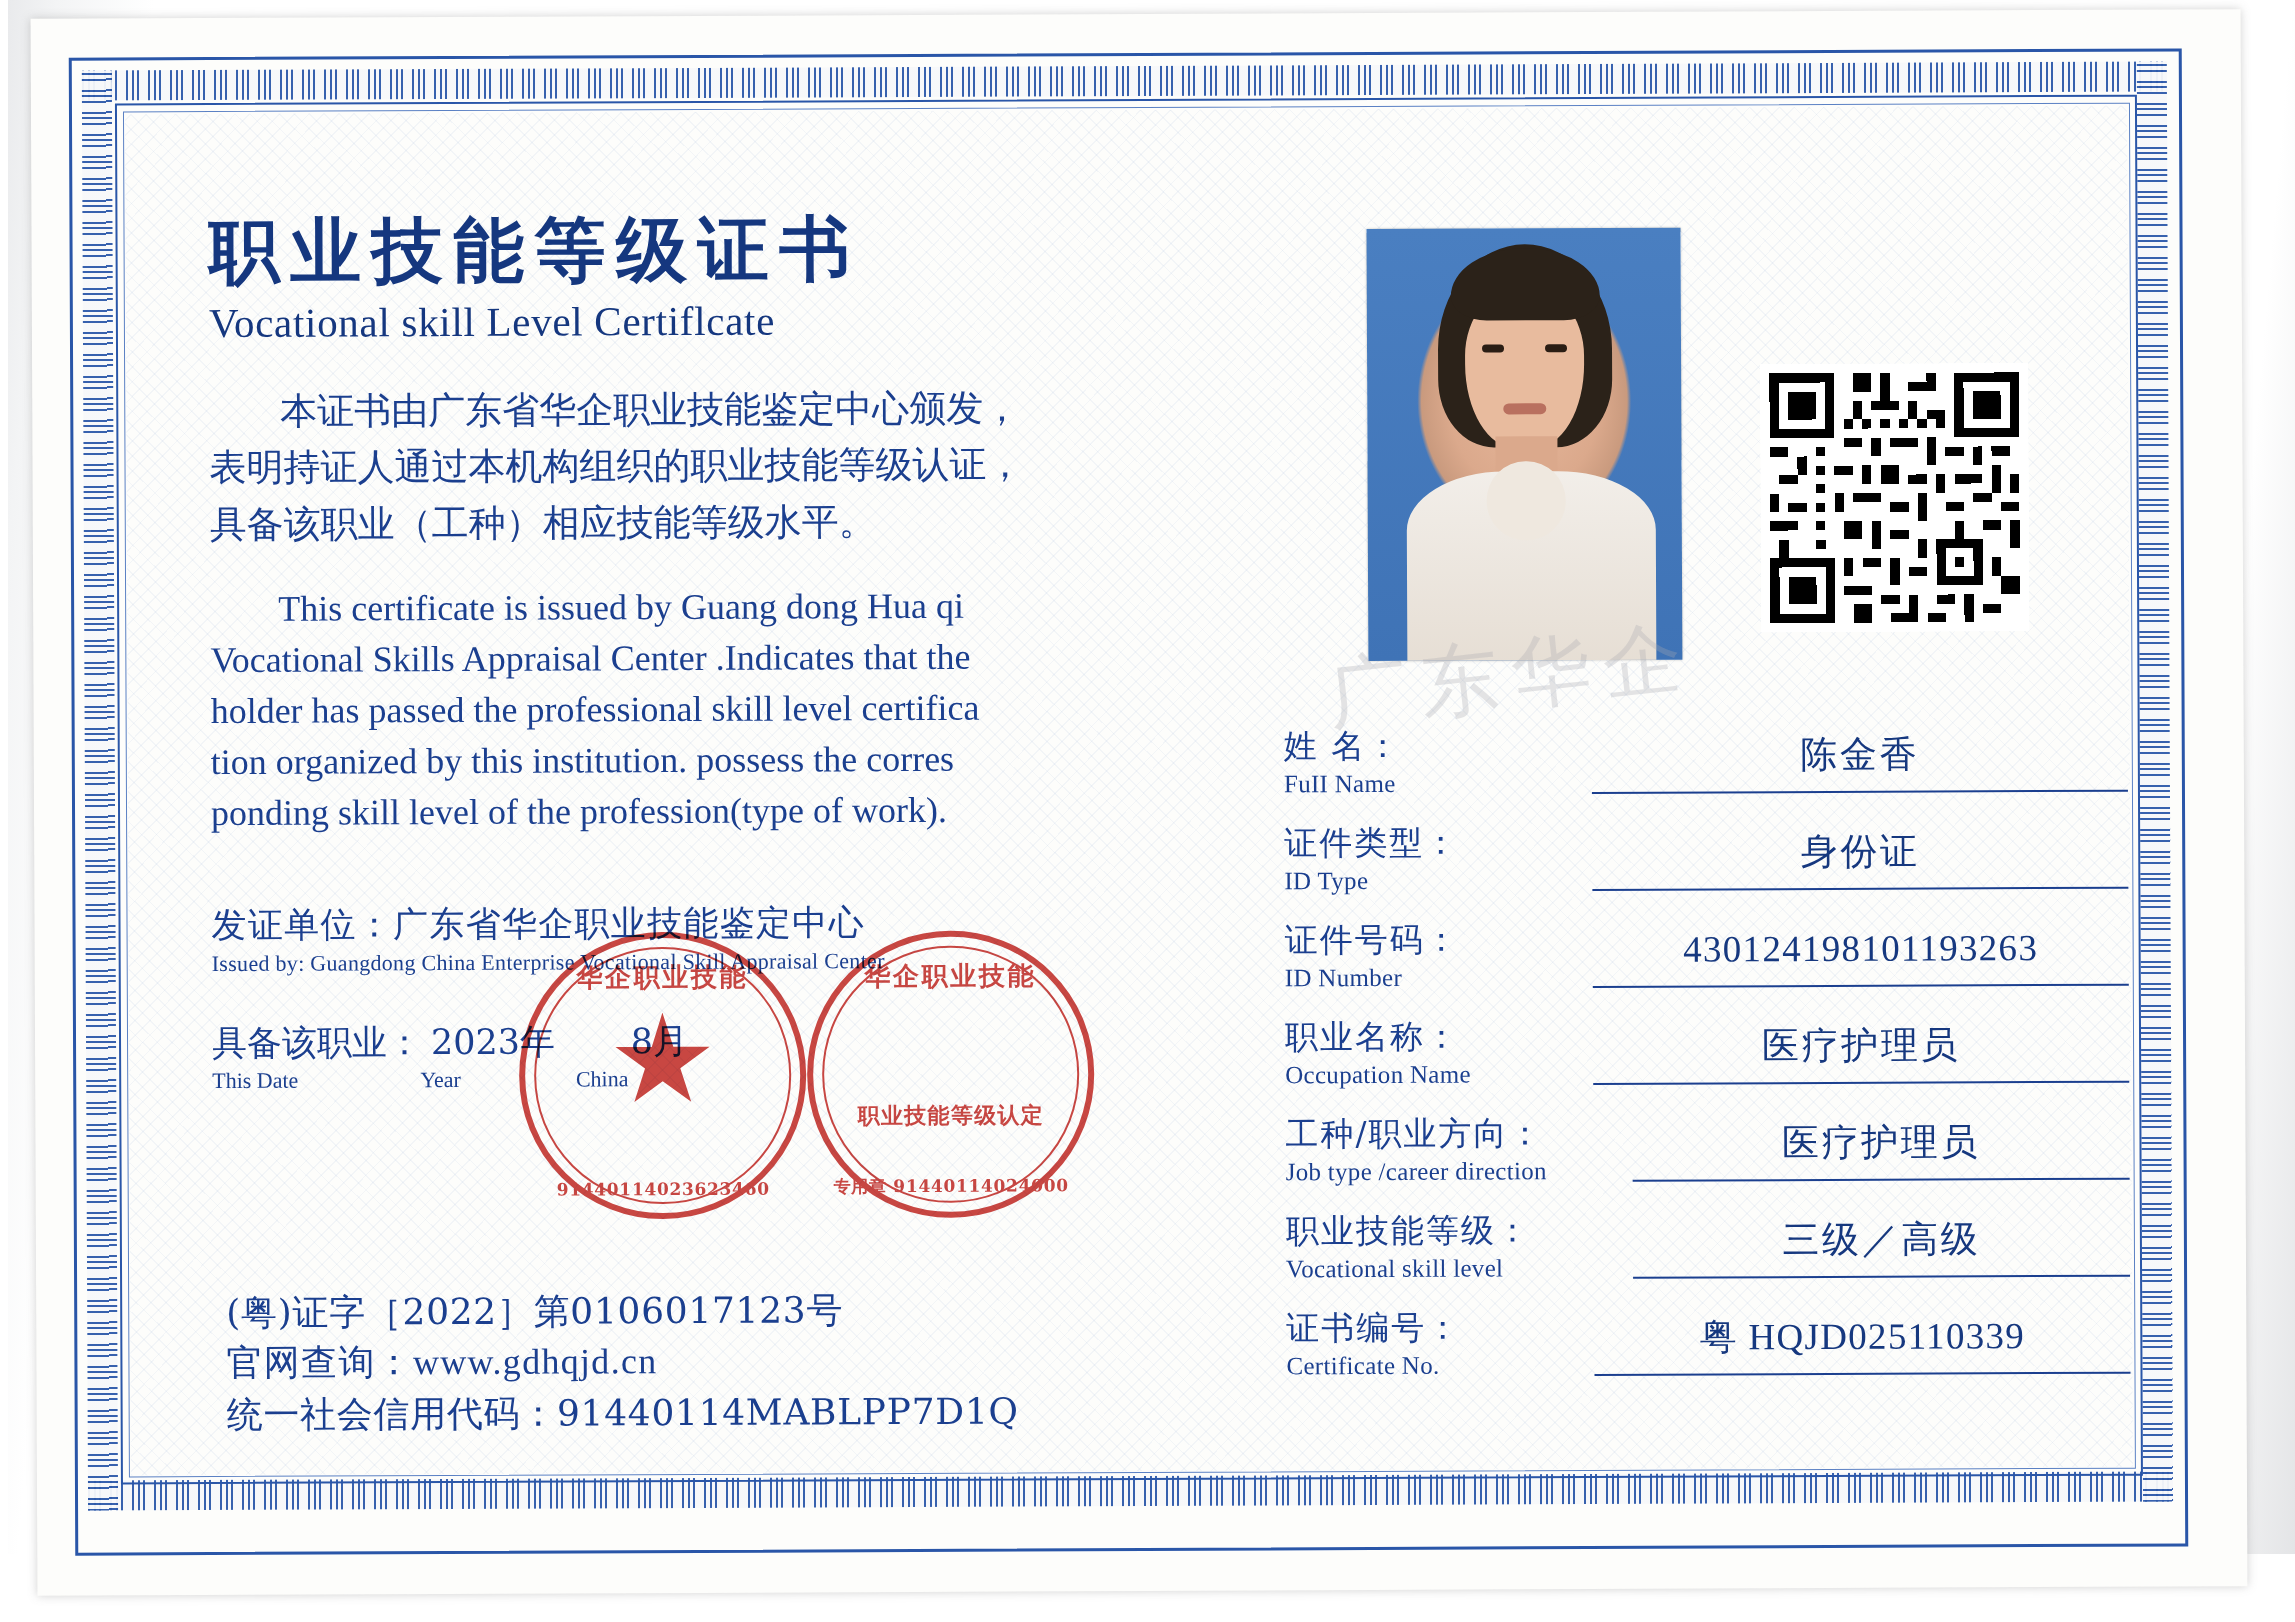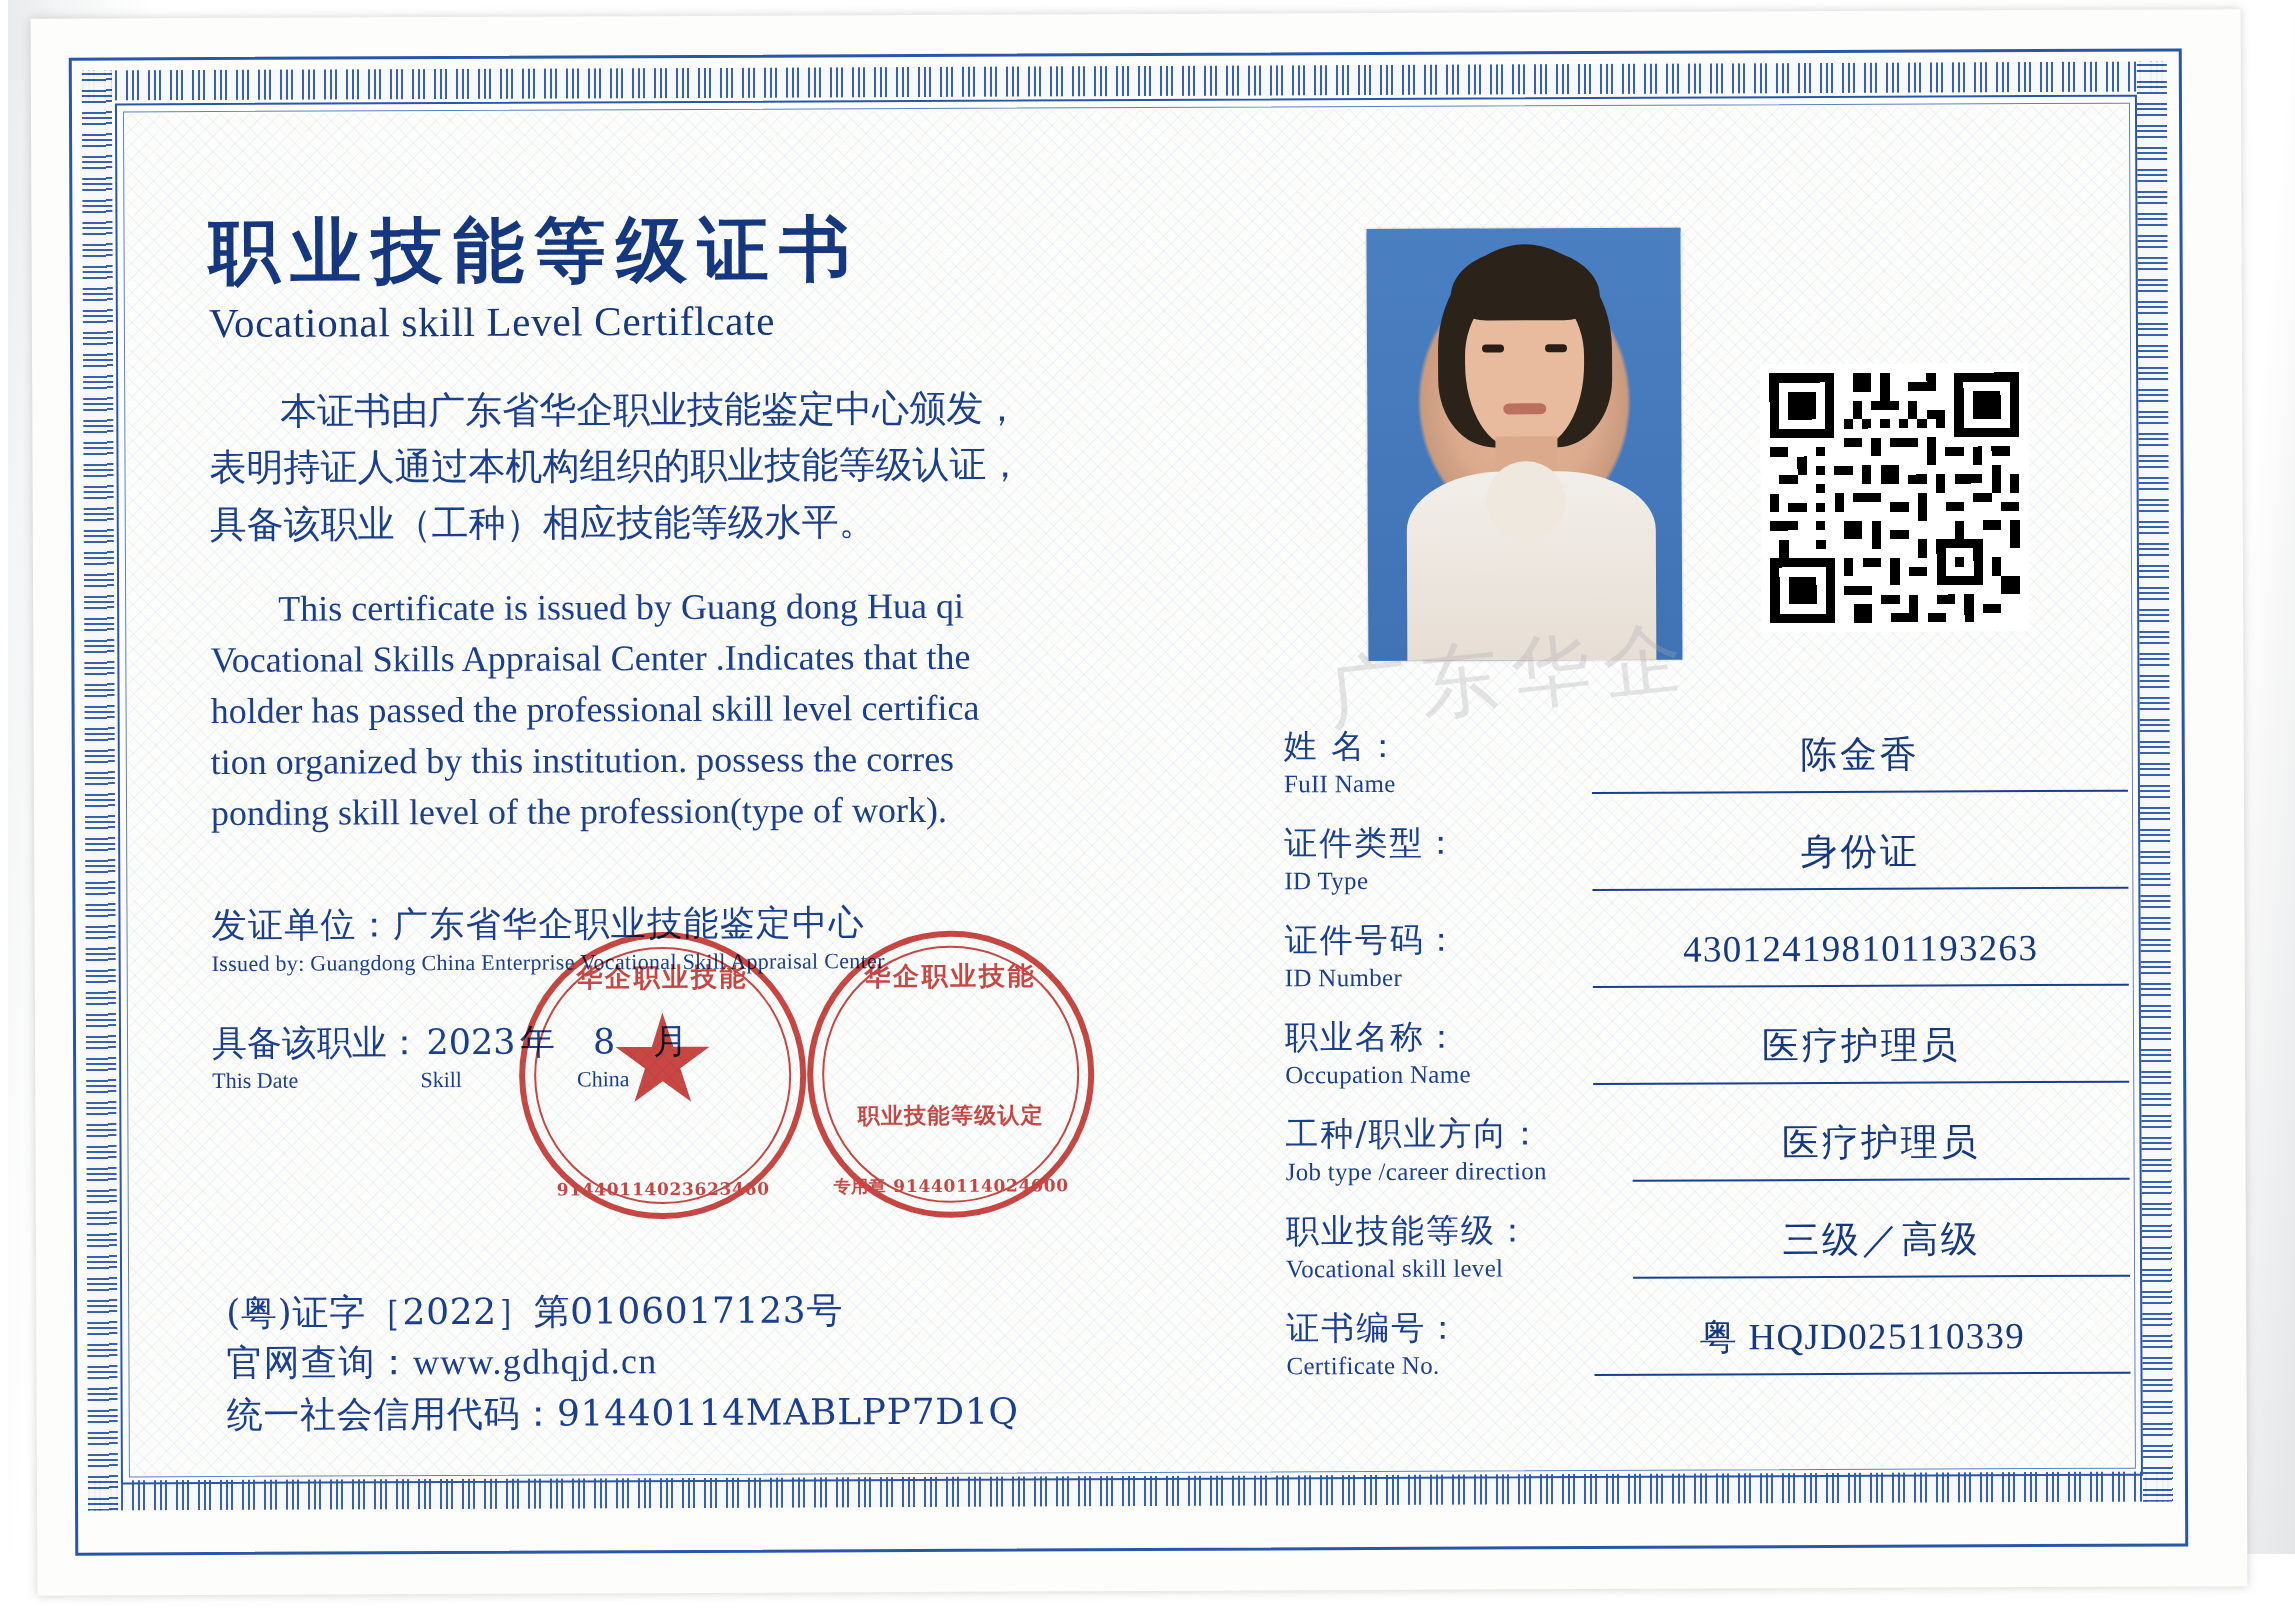--- a/index.html
+++ b/index.html
@@ -141,21 +141,21 @@
     font-size: 22px;
     color: #1b3f8f;
     letter-spacing: 0.3px;
   }
   .issuer-line1 { white-space: nowrap; }
   .issuer-line2 { white-space: nowrap; margin-top: 1.3px; }
 
   .date-row { margin-top: 43px; }
   .date-cn { font-family: "DejaVu Serif", serif; font-size: 35px; color:#1b3f8f; white-space: nowrap;}
   .date-en { font-size: 22px; color:#1b3f8f; margin-top: 1.3px; white-space: nowrap;}
-  .date-cn .v { display:inline-block; min-width: 98px; text-align:center; }
+  .date-cn .v { display:inline-block; min-width: 98px; text-align:right; }
   .date-en .sp1 { display:inline-block; width: 122px; }
   .date-en .sp2 { display:inline-block; width: 115px; }
 
   .bottom-block {
     position: absolute;
     left: 190px;
     top: 1269px;
     color: #1b3f8f;
     font-family: "DejaVu Serif", serif;
   }
@@ -373,21 +373,21 @@
       <div class="issuer-row">
         <div class="lbl-cn issuer-line1">发证单位：广东省华企职业技能鉴定中心</div>
         <div class="lbl-en issuer-line2">Issued by: Guangdong China Enterprise Vocational Skill Appraisal Center</div>
       </div>
 
       <div class="date-row">
         <div class="date-cn">
           <span>具备该职业：</span><span class="v">2023</span><span>年</span><span class="v">8</span><span>月</span>
         </div>
         <div class="date-en">
-          <span>This  Date</span><span class="sp1"></span><span>Skill</span><span class="sp2"></span><span>China</span>
+          <span>This  Date</span><span class="sp1"></span><span>Year</span><span class="sp2"></span><span>China</span>
         </div>
       </div>
     </div>
 
     <div class="stamp stamp-a">
       <div class="ring"></div>
       <div class="arc-top">华企职业技能</div>
       <div class="star"></div>
       <div class="arc-bottom">91440114023623460</div>
     </div>

